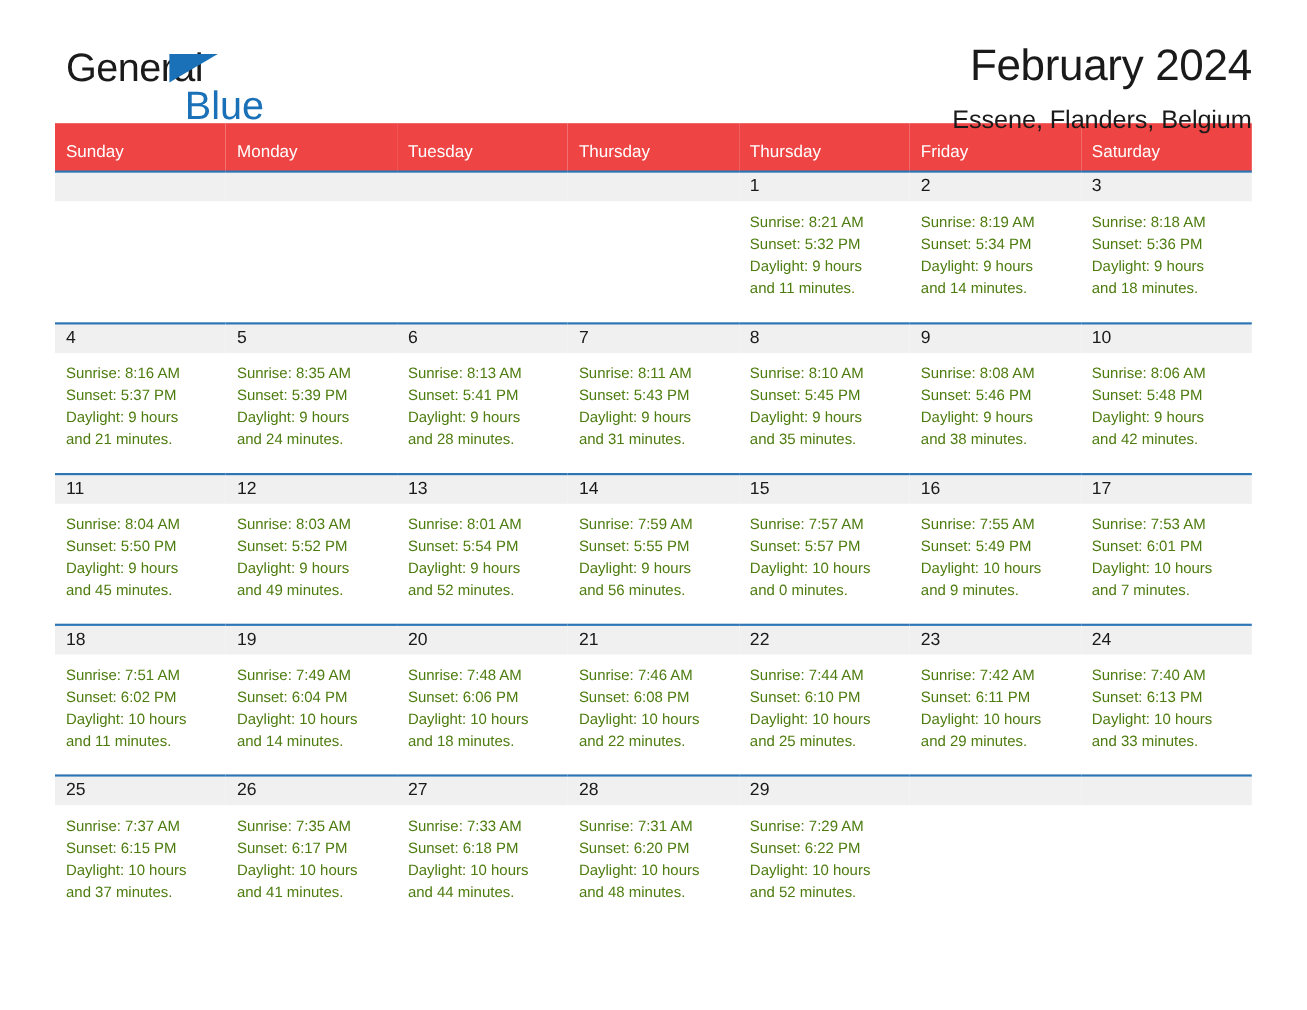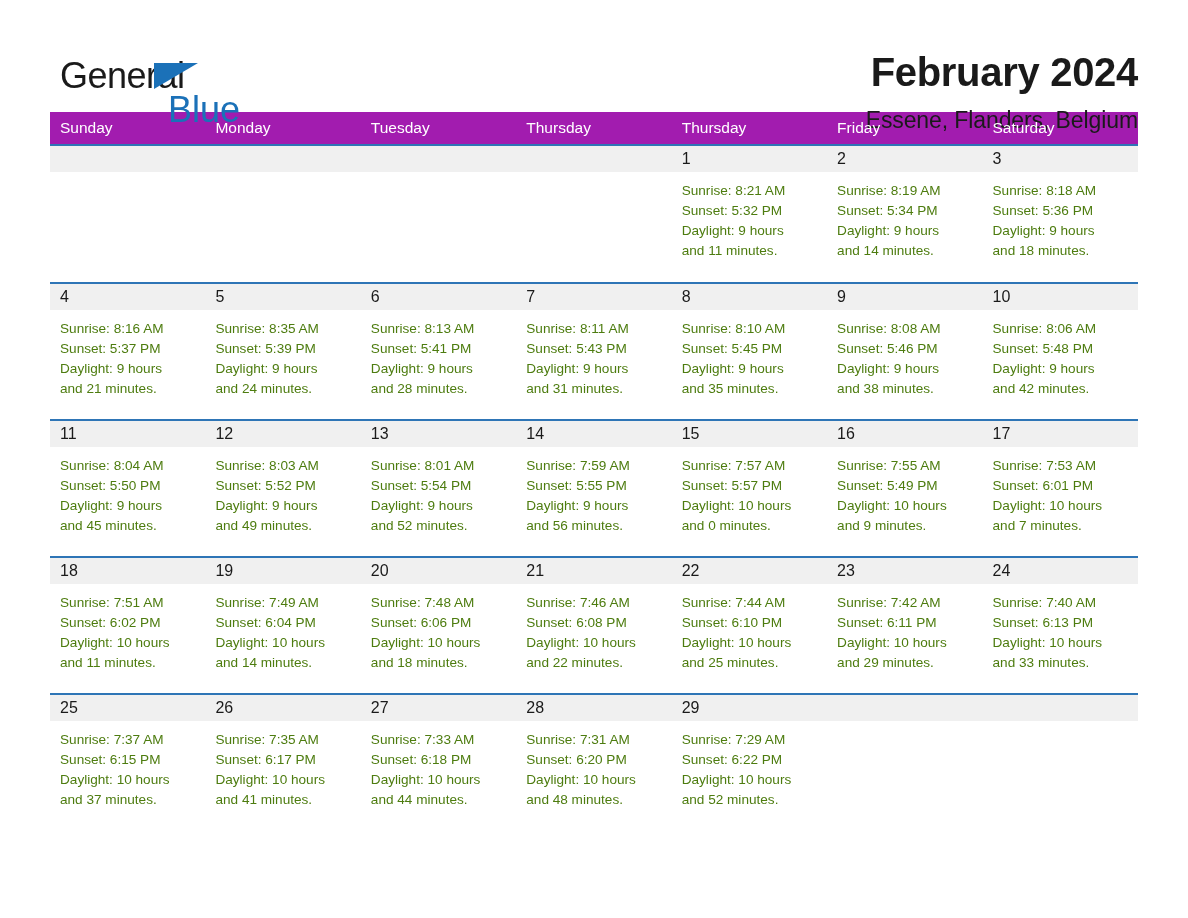--- a/index.html
+++ b/index.html
@@ -18,21 +18,21 @@
     position: relative;
     width: 1188px;
     height: 918px;
     box-sizing: border-box;
     padding: 0 50px;
   }
 
   
   .header {
     display: flex;
-    align-items: flex-start;
+    align-items: center;
     justify-content: space-between;
     padding-top: 48px;
     height: 110px;
     box-sizing: border-box;
   }
   .brand {
     position: relative;
     width: 260px;
     height: 90px;
     flex: 0 0 auto;
@@ -67,47 +67,47 @@
     font-weight: 400;
     margin-left: 40px;
   }
   .title-block {
     text-align: right;
     flex: 1 1 auto;
     padding-top: 2px;
   }
   .cal-title {
     font-size: 40px;
-    font-weight: 700;
+    font-weight: 400;
     color: #1a1a1a;
     line-height: 1.12;
     letter-spacing: -0.3px;
   }
   .cal-location {
     font-size: 23px;
     font-weight: 400;
     color: #1a1a1a;
     margin-top: 12px;
     letter-spacing: -0.1px;
   }
 
   
   .calendar {
     width: 1088px;
     border-collapse: collapse;
     table-layout: fixed;
     margin-top: 2px;
   }
   .calendar th {
-    background: #a21caf;
+    background: #ef4444;
     color: #ffffff;
     font-size: 15.5px;
     font-weight: 400;
     text-align: left;
-    padding: 7px 0 8px 10px;
+    padding: 18px 0 8px 10px;
     line-height: 1.1;
   }
   .calendar td {
     vertical-align: top;
     padding: 0;
     width: 155.43px;
     border-top: 2px solid #2e75b6;
   }
   tr.week-row td {
     height: 135px;

